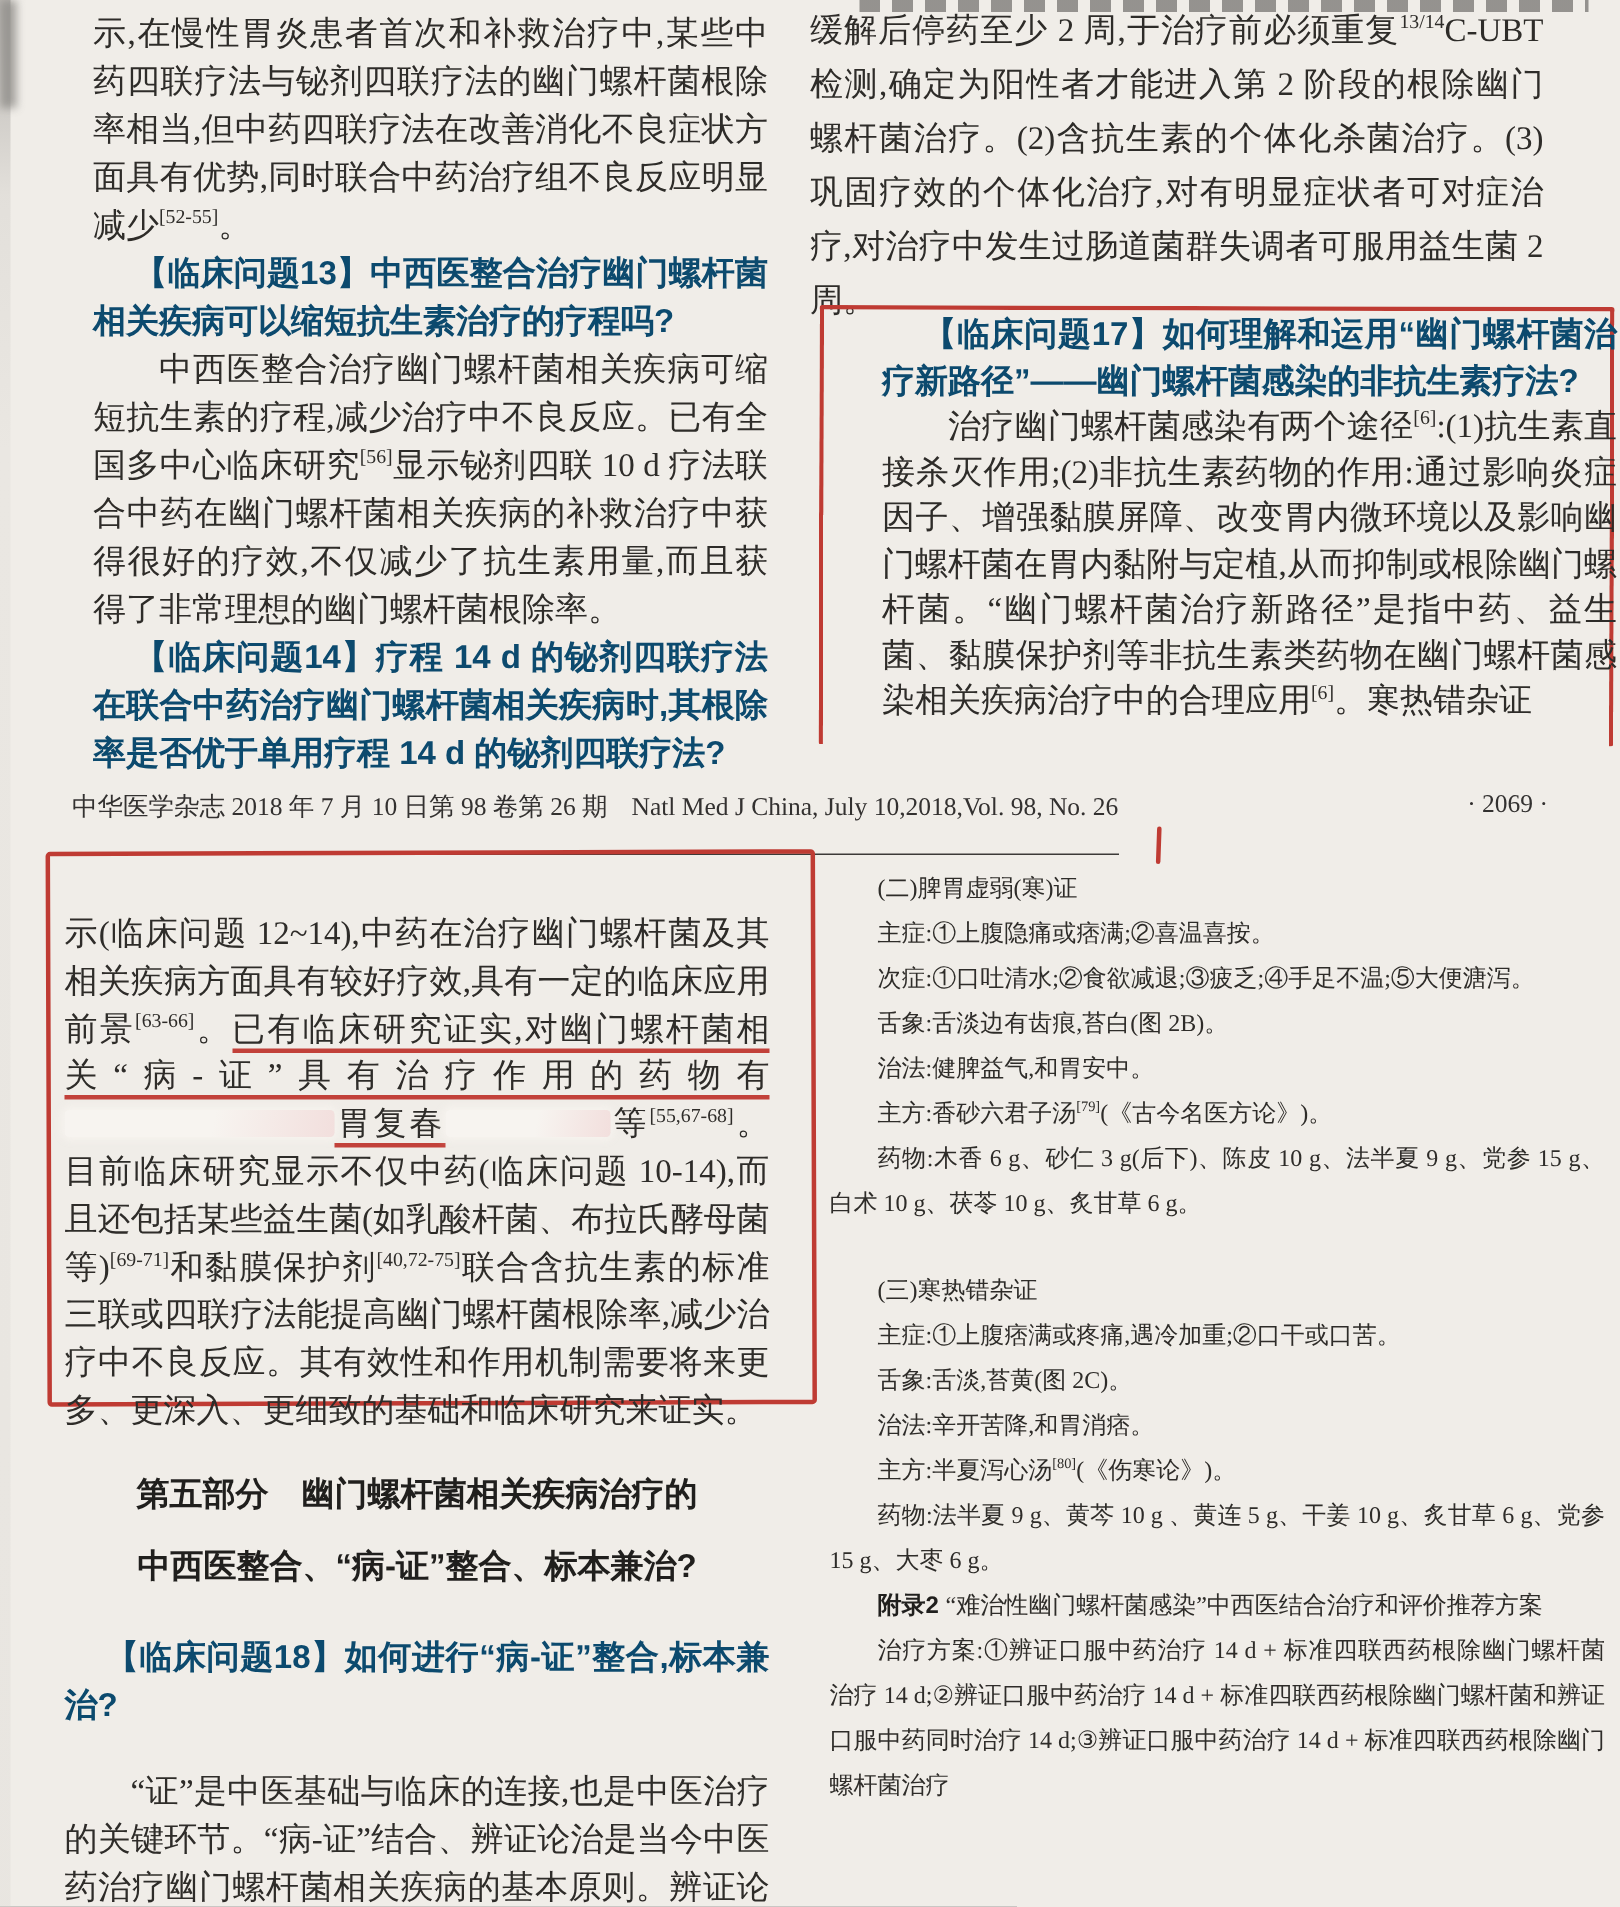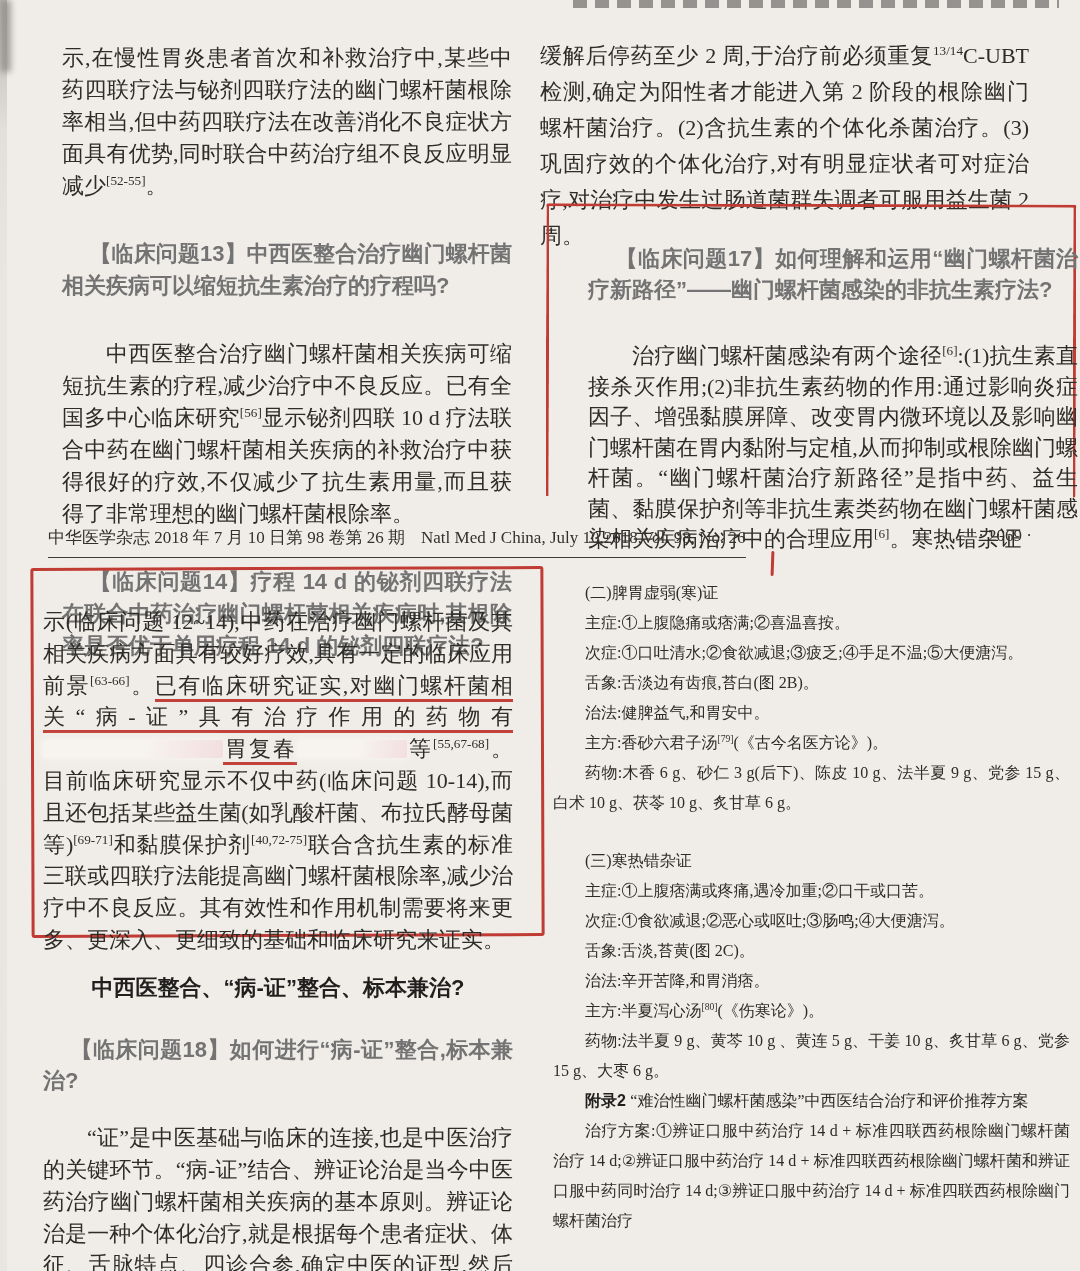--- a/index.html
+++ b/index.html
@@ -9,48 +9,48 @@
     background:#f0ede8;
     font-family:"Liberation Serif","DejaVu Serif",serif;
     color:#2e2c29;
   }
   .edge-strip{position:absolute;left:0;top:0;width:7px;height:100%;
     background:linear-gradient(180deg,#a7a4a0,#dedbd6 130px,#e8e5e0 300px,#e6e3de);opacity:.75;}
   .corner-blotch{position:absolute;left:0;top:0;width:11px;height:72px;background:#8f8d89;filter:blur(3px);opacity:.8;}
 
   .col{position:absolute;}
   .para{margin:0;text-align:justify;}
-  .p1l .para,.p1r .para{font-size:22px;line-height:32px;margin-top:36px;}
+  .p1l .para,.p1r .para{font-size:22px;line-height:32px;}
   .p1r-upper .para{line-height:36px;}
   .box1-content .para{font-size:22px;line-height:30.5px;}
   .p2l .para{font-size:22px;line-height:31.8px;margin-top:25px;}
   .p2r .para{font-size:16px;line-height:30px;}
 
   .cont{text-indent:0;}
   .ind{text-indent:2em;}
-  .qh{text-indent:1.25em;font-family:"Liberation Sans","DejaVu Sans",sans-serif;font-weight:700;color:#737373;}
+  .qh{text-indent:1.25em;font-family:"Liberation Sans","DejaVu Sans",sans-serif;font-weight:700;color:#0c4a6e;}
   .ch{text-indent:0;text-align:center;font-family:"Liberation Sans","DejaVu Sans",sans-serif;font-weight:700;color:#201f1d;}
   .b{font-family:"Liberation Sans","DejaVu Sans",sans-serif;font-weight:700;color:#201f1d;}
 
   sup{font-size:.6em;line-height:0;vertical-align:super;}
 
   .u{border-bottom:3px solid #c2413a;padding-bottom:1px;}
   .whiteout{display:inline-block;height:18px;vertical-align:-2px;border-radius:3px;
     background:linear-gradient(100deg,#f7f4f0 55%,#ecc 140%);box-shadow:0 0 6px 2px rgba(247,244,240,.9);}
 
   .redbox{position:absolute;border:3px solid #bf3b33;border-radius:3px;}
   .redbox1{left:546px;top:204px;width:524px;height:92px; border-bottom:none;border-radius:2px;transform:rotate(.15deg);height:290px;}
   .redbox2{left:31px;top:567px;width:507px;height:364px;transform:rotate(-.2deg);}
   .red-tick{position:absolute;left:771px;top:551px;width:3px;height:25px;background:#bf3b33;transform:rotate(2deg);border-radius:2px;}
 
   .cutline{position:absolute;left:573px;top:0;width:486px;height:8px;opacity:.55;
     background:repeating-linear-gradient(90deg,#4a4846 0 14px,transparent 14px 22px);}
 
   .pageheader{position:absolute;left:48px;top:526px;width:984px;display:flex;justify-content:space-between;align-items:flex-start;font-size:17px;color:#333130;}
-  .hdr-text{border-bottom:1.5px solid #3c3a38;padding-bottom:8px;white-space:nowrap;}
+  .hdr-text{border-bottom:1.5px solid #3c3a38;padding-bottom:20px;white-space:nowrap;}
   .hdr-en{margin-left:16px;}
   .hdr-page{white-space:nowrap;}
 
   .p1l{left:62px;top:6px;width:450px;}
   .p1r-upper{left:540px;top:2px;width:489px;}
   .box1-content{left:588px;top:208px;width:490px;}
   .p2l{left:43px;top:581px;width:470px;}
   .p2r{left:553px;top:578px;width:517px;}
 </style>
 </head>
@@ -82,35 +82,35 @@
     <span class="hdr-text">
       <span>中华医学杂志 2018 年 7 月 10 日第 98 卷第 26 期</span><span class="hdr-en">Natl Med J China, July 10,2018,Vol. 98, No. 26</span>
     </span>
     <span class="hdr-page">· 2069 ·</span>
   </div>
   <div class="red-tick"></div>
 
   <div class="redbox redbox2"></div>
   <div class="col p2l">
       <p class="para cont"><span>示(临床问题 12~14),中药在治疗幽门螺杆菌及其相关疾病方面具有较好疗效,具有一定的临床应用前景</span><sup>[63-66]</sup><span>。</span><span class="u">已有临床研究证实,对幽门螺杆菌相关“病-证”具有治疗作用的药物有</span><span class="whiteout" style="width: 180px;"></span><span class="u">胃复春</span><span class="whiteout" style="width: 110px;"></span><span>等</span><sup>[55,67-68]</sup><span>。目前临床研究显示不仅中药(临床问题 10-14),而且还包括某些益生菌(如乳酸杆菌、布拉氏酵母菌等)</span><sup>[69-71]</sup><span>和黏膜保护剂</span><sup>[40,72-75]</sup><span>联合含抗生素的标准三联或四联疗法能提高幽门螺杆菌根除率,减少治疗中不良反应。其有效性和作用机制需要将来更多、更深入、更细致的基础和临床研究来证实。</span></p>
+      <p class="para ch" style="margin-top: 24px;"><span>第五部分　幽门螺杆菌相关疾病治疗的</span></p>
       <p class="para ch" style="margin-top: 16px;"><span>中西医整合、“病-证”整合、标本兼治?</span></p>
       <p class="para qh" style="margin-top: 30px;"><span>【临床问题18】如何进行“病-证”整合,标本兼治?</span></p>
       <p class="para ind"><span>“证”是中医基础与临床的连接,也是中医治疗的关键环节。“病-证”结合、辨证论治是当今中医药治疗幽门螺杆菌相关疾病的基本原则。辨证论治是一种个体化治疗,就是根据每个患者症状、体征、舌脉特点、四诊合参,确定中医的证型,然后根据不同</span></p>
     </div>
   <div class="col p2r">
       <p class="para ind"><span>(二)脾胃虚弱(寒)证</span></p>
       <p class="para ind"><span>主症:①上腹隐痛或痞满;②喜温喜按。</span></p>
       <p class="para ind"><span>次症:①口吐清水;②食欲减退;③疲乏;④手足不温;⑤大便溏泻。</span></p>
       <p class="para ind"><span>舌象:舌淡边有齿痕,苔白(图 2B)。</span></p>
       <p class="para ind"><span>治法:健脾益气,和胃安中。</span></p>
       <p class="para ind"><span>主方:香砂六君子汤</span><sup>[79]</sup><span>(《古今名医方论》)。</span></p>
       <p class="para ind"><span>药物:木香 6 g、砂仁 3 g(后下)、陈皮 10 g、法半夏 9 g、党参 15 g、白术 10 g、茯苓 10 g、炙甘草 6 g。</span></p>
       <p class="para ind" style="margin-top: 28px;"><span>(三)寒热错杂证</span></p>
       <p class="para ind"><span>主症:①上腹痞满或疼痛,遇冷加重;②口干或口苦。</span></p>
-      <p class="para ind"><span>次症:①食欲减退;②恶心或呕吐;③肠鸣;④大便溏泻。</span></p>
       <p class="para ind"><span>舌象:舌淡,苔黄(图 2C)。</span></p>
       <p class="para ind"><span>治法:辛开苦降,和胃消痞。</span></p>
       <p class="para ind"><span>主方:半夏泻心汤</span><sup>[80]</sup><span>(《伤寒论》)。</span></p>
       <p class="para ind"><span>药物:法半夏 9 g、黄芩 10 g 、黄连 5 g、干姜 10 g、炙甘草 6 g、党参 15 g、大枣 6 g。</span></p>
       <p class="para ind"><span class="b">附录2 </span><span>“难治性幽门螺杆菌感染”中西医结合治疗和评价推荐方案</span></p>
       <p class="para ind"><span>治疗方案:①辨证口服中药治疗 14 d + 标准四联西药根除幽门螺杆菌治疗 14 d;②辨证口服中药治疗 14 d + 标准四联西药根除幽门螺杆菌和辨证口服中药同时治疗 14 d;③辨证口服中药治疗 14 d + 标准四联西药根除幽门螺杆菌治疗</span></p>
     </div>
 </div>
 
 </body></html>

